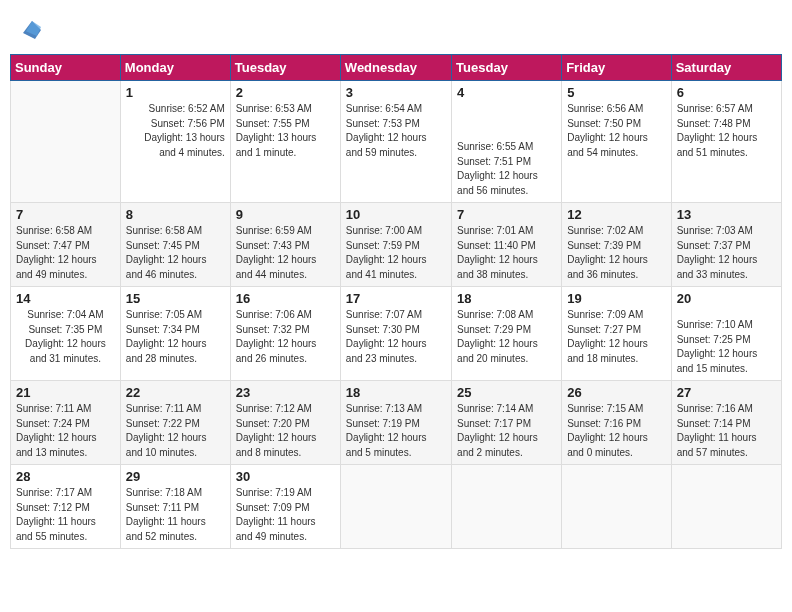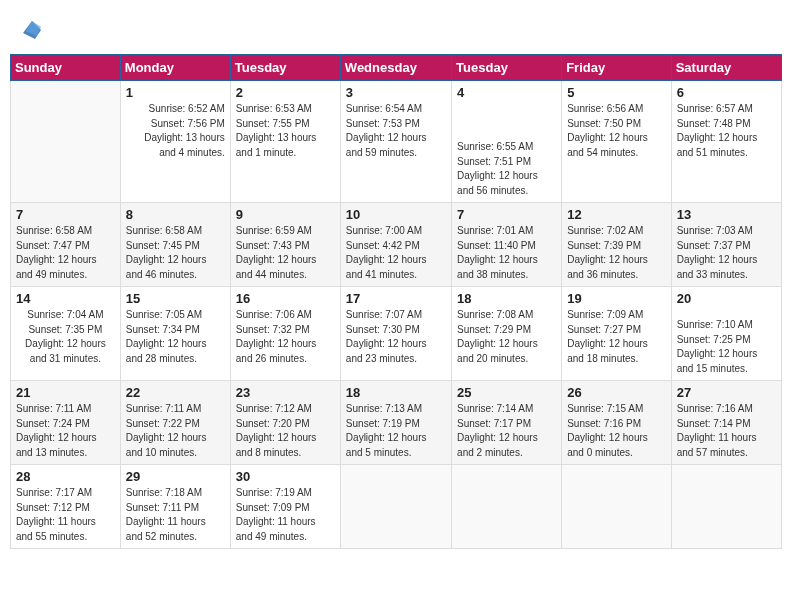--- a/index.html
+++ b/index.html
@@ -194,21 +194,21 @@
         <td>
           <div class="day-number">9</div>
           <div class="day-info" style="white-space: pre-line;">Sunrise: 6:59 AM
 Sunset: 7:43 PM
 Daylight: 12 hours
 and 44 minutes.</div>
         </td>
         <td>
           <div class="day-number">10</div>
           <div class="day-info" style="white-space: pre-line;">Sunrise: 7:00 AM
-Sunset: 4:42 PM
+Sunset: 7:59 PM
 Daylight: 12 hours
 and 41 minutes.</div>
         </td>
         <td>
           <div class="day-number">7</div>
           <div class="day-info" style="white-space: pre-line;">Sunrise: 7:01 AM
 Sunset: 11:40 PM
 Daylight: 12 hours
 and 38 minutes.</div>
         </td>

